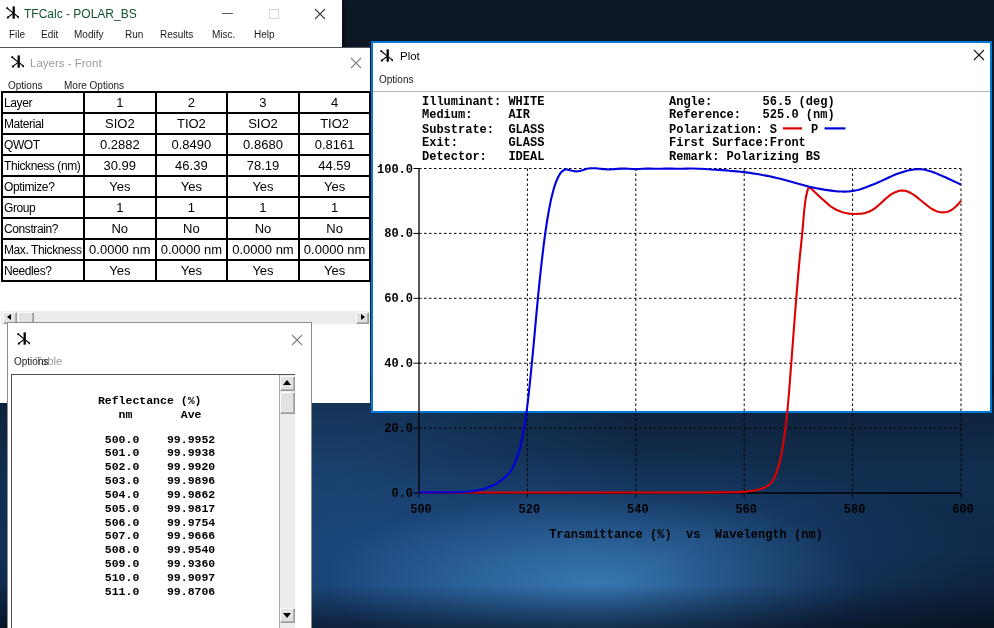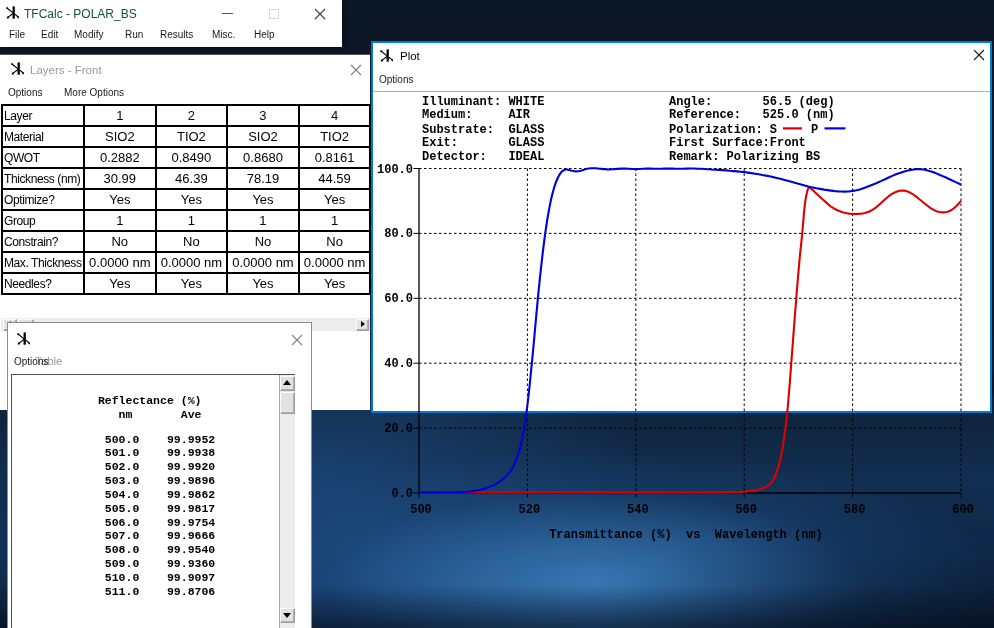--- a/index.html
+++ b/index.html
@@ -18,22 +18,22 @@
 .win { position:absolute; background:#fff; }
 .ttl { position:absolute; color:#9a9a9a; font-size:11.5px; white-space:nowrap; }
 .mitem { position:absolute; color:#1a1a1a; font-size:10px; white-space:nowrap; }
 .closex { position:absolute; }
 svg { display:block; }
 
 
 #wmain { left:0; top:0; width:342px; height:47px; box-shadow:2px 2px 5px rgba(0,0,0,0.45); }
 
 
-#wlayers { left:0; top:47px; width:370px; height:356px; border-top:1px solid #555;margin-top:7px; }
-#ltable { position:absolute; left:1px; top:49px; width:368.5px; border-collapse:collapse; table-layout:fixed; }
+#wlayers { left:0; top:47px; width:370px; height:356px; border-top:1px solid #555; }
+#ltable { position:absolute; left:1px; top:43px; width:368.5px; border-collapse:collapse; table-layout:fixed; }
 #ltable td { border:2px solid #000; height:21px; padding:0; font-size:13px; color:#000; text-align:center; overflow:hidden; white-space:nowrap; }
 #ltable td.lab { text-align:left; padding-left:1px; width:82px; font-size:12px; letter-spacing:-0.4px; }
 #ltable td.d { width:71.6px; }
 .sb { position:absolute; background:#ececec; }
 .sbtn { position:absolute; background:#e2e2e2; border:1px solid #9c9c9c; border-top-color:#fbfbfb; border-left-color:#fbfbfb; box-shadow:inset -1px -1px 0 #b0b0b0; }
 .tri { position:absolute; width:0; height:0; }
 
 
 #wtable { left:7px; top:322px; width:305px; height:306px; border:1px solid #8c8c8c; border-bottom:none; }
 #tcontent { position:absolute; left:3px; top:51px; width:284px; height:255px; border-top:1px solid #505050; border-left:1px solid #505050; background:#fff; }

